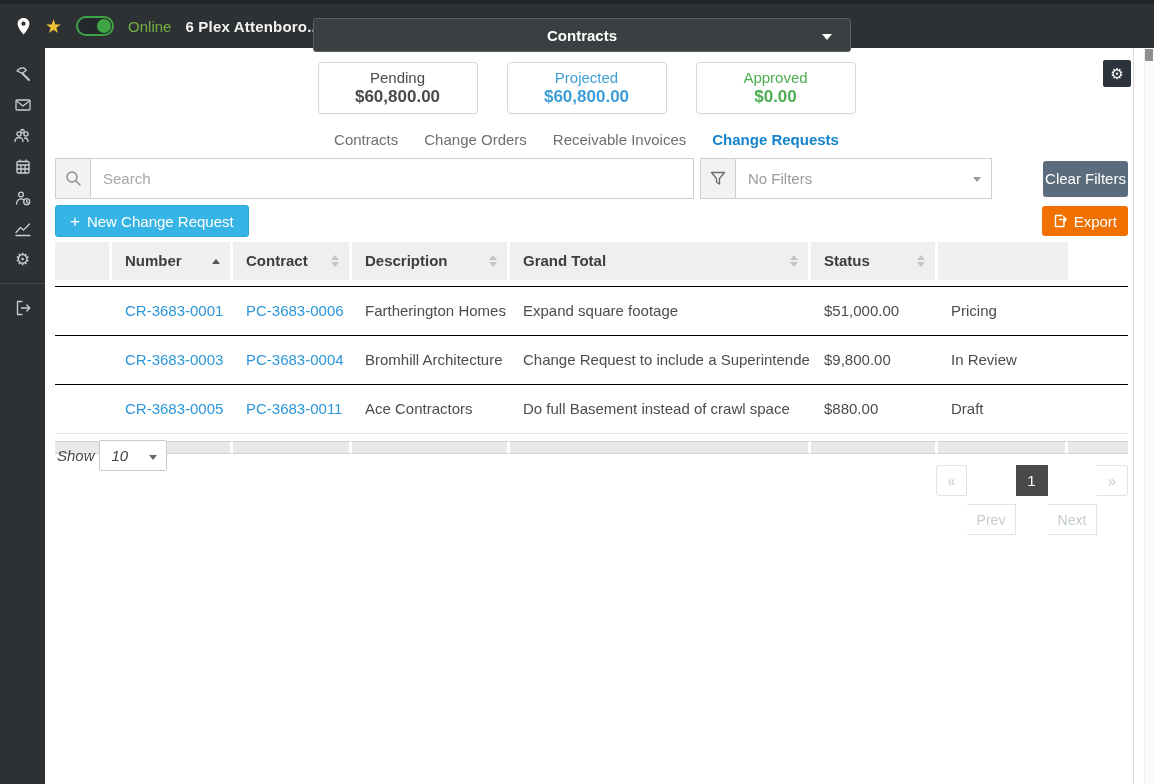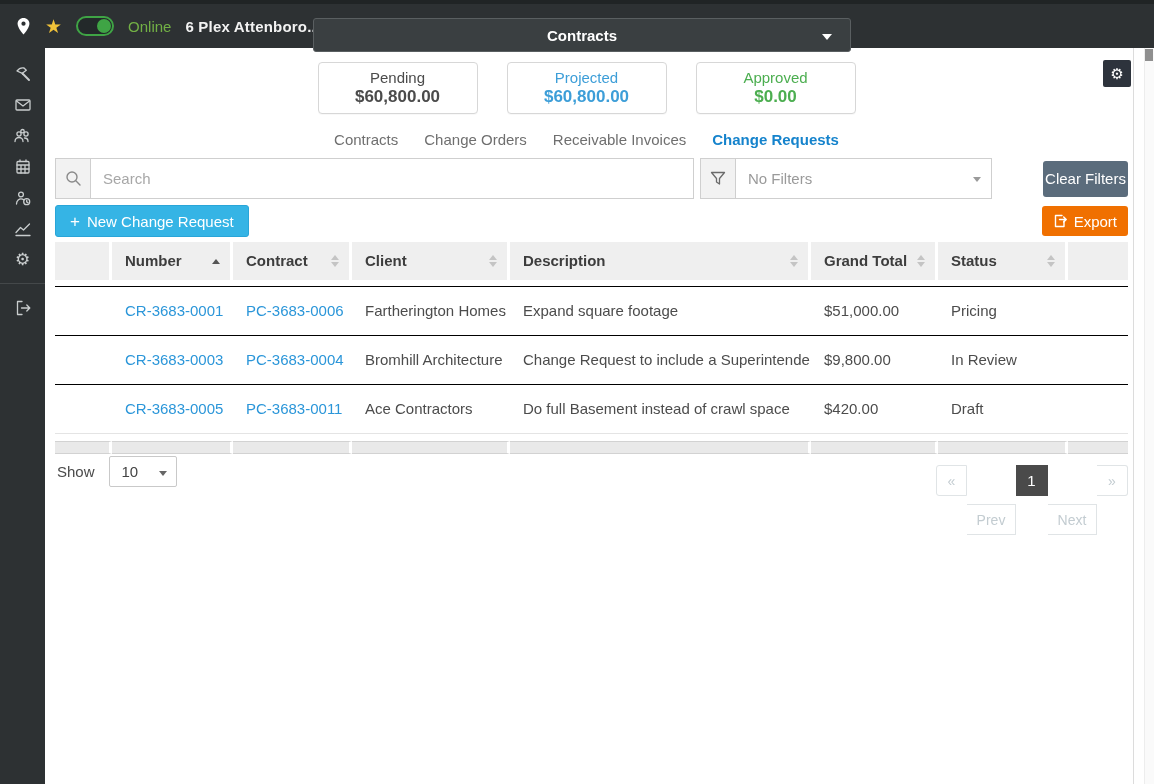--- a/index.html
+++ b/index.html
@@ -107,21 +107,21 @@
   .trow:last-child { border-bottom:1px solid #e4e4e4; }
   .td { height:48px; line-height:48px; font-size:15px; color:#4c4c4c; padding-left:13px;
         white-space:nowrap; overflow:hidden; }
   .td a { color:#2b96d9; text-decoration:none; cursor:pointer; }
   .tfoot { margin-top:7px; }
   .tf { height:13px; background:#e9e9e9; border-top:1px solid #d2d2d2; border-bottom:1px solid #d2d2d2;
         border-right:3px solid #fff; }
   .tf:last-child { border-right:none; }
 
   
-  .show-row { position:absolute; left:57px; top:456px; display:flex; align-items:center; gap:14px; }
+  .show-row { position:absolute; left:57px; top:440px; display:flex; align-items:center; gap:4px;font-style:italic; }
   .show-label { font-size:15px; color:#4a4a4a; }
   .show-select { position:relative; width:68px; height:31px; border:1px solid #c9c9c9; border-radius:2px;
                  background:#fff; display:flex; align-items:center; padding-left:12px; cursor:pointer; }
   .show-value { font-size:15px; color:#444; }
   .show-caret { position:absolute; right:9px; top:14px; width:0; height:0;
                 border-left:4px solid transparent; border-right:4px solid transparent;
                 border-top:5px solid #666; }
 
   .pagination { position:absolute; right:26px; top:465px; display:flex; }
   .page-btn { height:31px; border:1px solid #e0e4e6; border-left:none; background:#fff;
@@ -291,27 +291,20 @@
           </span>
       </div>
       <div class="th">
         <span>Contract</span>
         <span class="sort">
             <span class="tri-up"></span>
             <span class="tri-down"></span>
           </span>
       </div>
       <div class="th">
-        <span>Client</span>
-        <span class="sort">
-            <span class="tri-up"></span>
-            <span class="tri-down"></span>
-          </span>
-      </div>
-      <div class="th">
         <span>Description</span>
         <span class="sort">
             <span class="tri-up"></span>
             <span class="tri-down"></span>
           </span>
       </div>
       <div class="th">
         <span>Grand Total</span>
         <span class="sort">
             <span class="tri-up"></span>
@@ -348,21 +341,21 @@
         <div class="td">$9,800.00</div>
         <div class="td">In Review</div>
         <div class="td"></div>
       </div>
       <div class="tbl-grid trow">
         <div class="td"></div>
         <div class="td"><a>CR-3683-0005</a></div>
         <div class="td"><a>PC-3683-0011</a></div>
         <div class="td">Ace Contractors</div>
         <div class="td">Do full Basement instead of crawl space</div>
-        <div class="td">$420.00</div>
+        <div class="td">$880.00</div>
         <div class="td">Draft</div>
         <div class="td"></div>
       </div>
     </div>
 
     <div class="tbl-grid tfoot">
       <div class="tf"></div>
         <div class="tf"></div>
       <div class="tf"></div>
         <div class="tf"></div>

